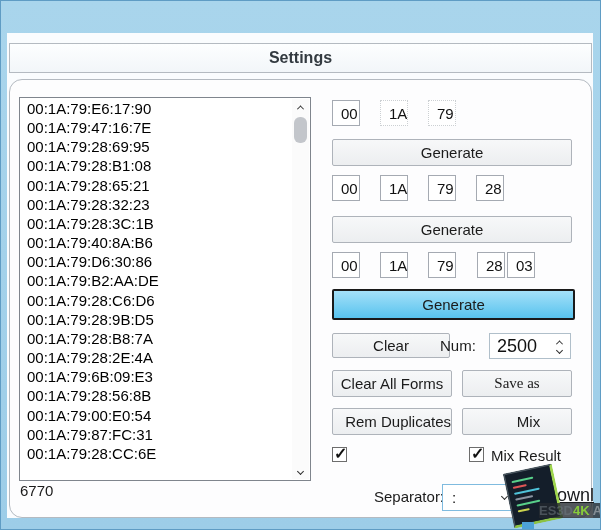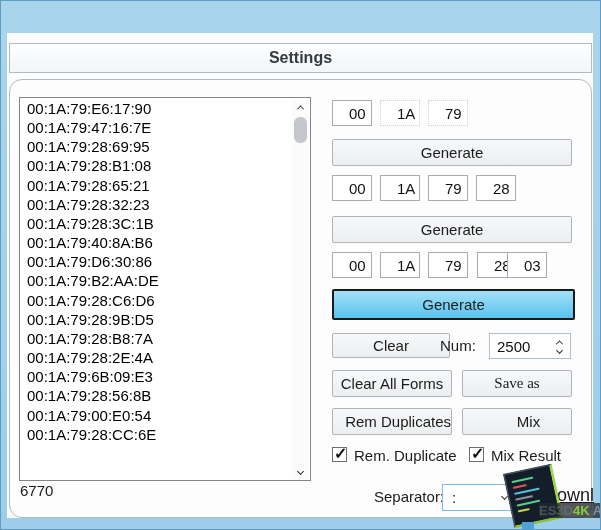--- a/index.html
+++ b/index.html
@@ -73,44 +73,44 @@
   }
   .count-label{ position:absolute; left:10px; top:402px; font-size:15px; color:#1a1a1a; }
 
   
   .chev{ display:inline-block; width:7px; height:7px;
     border-right:2px solid #2e2e2e; border-bottom:2px solid #2e2e2e; }
   .chev.up{ transform:rotate(-135deg) translate(-1px,-1px); }
   .chev.down{ transform:rotate(45deg); }
   .chev.sm{ width:5px; height:5px; border-width:1.5px; }
   .field{
-    position:absolute; width:40px; height:26px; border:1px solid #a5aab2;
+    position:absolute; width:28px; height:26px; border:1px solid #a5aab2;
     background:#fff; font-family:"Liberation Sans",sans-serif;
-    font-size:15px; color:#111; padding-left:16px; outline:none;
+    font-size:15px; color:#111; padding-left:8px; outline:none;
   }
   .field.flat{ border:1px dotted #ccd0d3; }
   .btn{
     position:absolute; background:linear-gradient(#f7f8f9,#eceef0);
     border:1px solid #aeb3ba; border-radius:2px;
     display:flex; align-items:center; justify-content:center;
     font-size:15px; color:#1b1b1b; cursor:default;
   }
   .btn-blue{
     background:linear-gradient(#a4e0f8,#58c3ee);
     border:2px solid #1a1a1a; border-radius:2px; font-weight:normal;
   }
   .lbl{ position:absolute; font-size:15px; color:#1b1b1b; white-space:nowrap; }
 
   .spinner{
     position:absolute; left:479px; top:253px; width:82px; height:26px;
     background:#fff; border:1px solid #b0bfca;
   }
   .spinner input{
     position:absolute; left:0; top:0; width:58px; height:24px; border:none;
-    font-family:"Liberation Sans",sans-serif; font-size:15px; color:#111;
+    font-family:"Liberation Sans",sans-serif; font-size:18px; color:#111;
     padding-left:7px; outline:none;
   }
   .spin-arrows{
     position:absolute; right:4px; top:1px; bottom:1px; width:14px;
     display:flex; flex-direction:column; align-items:center; justify-content:center;
     gap:3px;
   }
 
   .checkbox{
     position:absolute; width:15px; height:15px; background:#fff;
@@ -177,20 +177,21 @@
           <div class="mac-row">00:1A:79:40:8A:B6</div>
           <div class="mac-row">00:1A:79:D6:30:86</div>
           <div class="mac-row">00:1A:79:B2:AA:DE</div>
           <div class="mac-row">00:1A:79:28:C6:D6</div>
           <div class="mac-row">00:1A:79:28:9B:D5</div>
           <div class="mac-row">00:1A:79:28:B8:7A</div>
           <div class="mac-row">00:1A:79:28:2E:4A</div>
           <div class="mac-row">00:1A:79:6B:09:E3</div>
           <div class="mac-row">00:1A:79:28:56:8B</div>
           <div class="mac-row">00:1A:79:00:E0:54</div>
+          <div class="mac-row">00:1A:79:87:FC:31</div>
           <div class="mac-row">00:1A:79:28:CC:6E</div>
         </div>
       <div class="scrollbar">
         <div class="sb-btn sb-up">
             <span class="chev up sm"></span>
           </div>
         <div class="sb-thumb"></div>
         <div class="sb-btn sb-down">
             <span class="chev down sm"></span>
           </div>
@@ -242,21 +243,20 @@
     </div>
 
     <div class="btn" style="left:322px; top:328px; width:120px; height:27px;justify-content:flex-end;">
       <span>Rem Duplicates</span>
     </div>
     <div class="btn" style="left:452px; top:328px; width:110px; height:27px;padding-left:23px;">
       <span>Mix</span>
     </div>
 
     <div class="checkbox checked" style="left:322px; top:367px;"></div>
-    <span class="lbl" style="left:344px; top:367px;">Rem. Duplicate</span>
     <div class="checkbox checked" style="left:459px; top:367px;"></div>
     <span class="lbl" style="left:481px; top:367px;">Mix Result</span>
 
     <span class="lbl" style="left:364px; top:408px;">Separator:</span>
     <div class="dropdown">
       <span class="val">:</span>
       <span class="chev down sm"></span>
     </div>
   </div>
 

